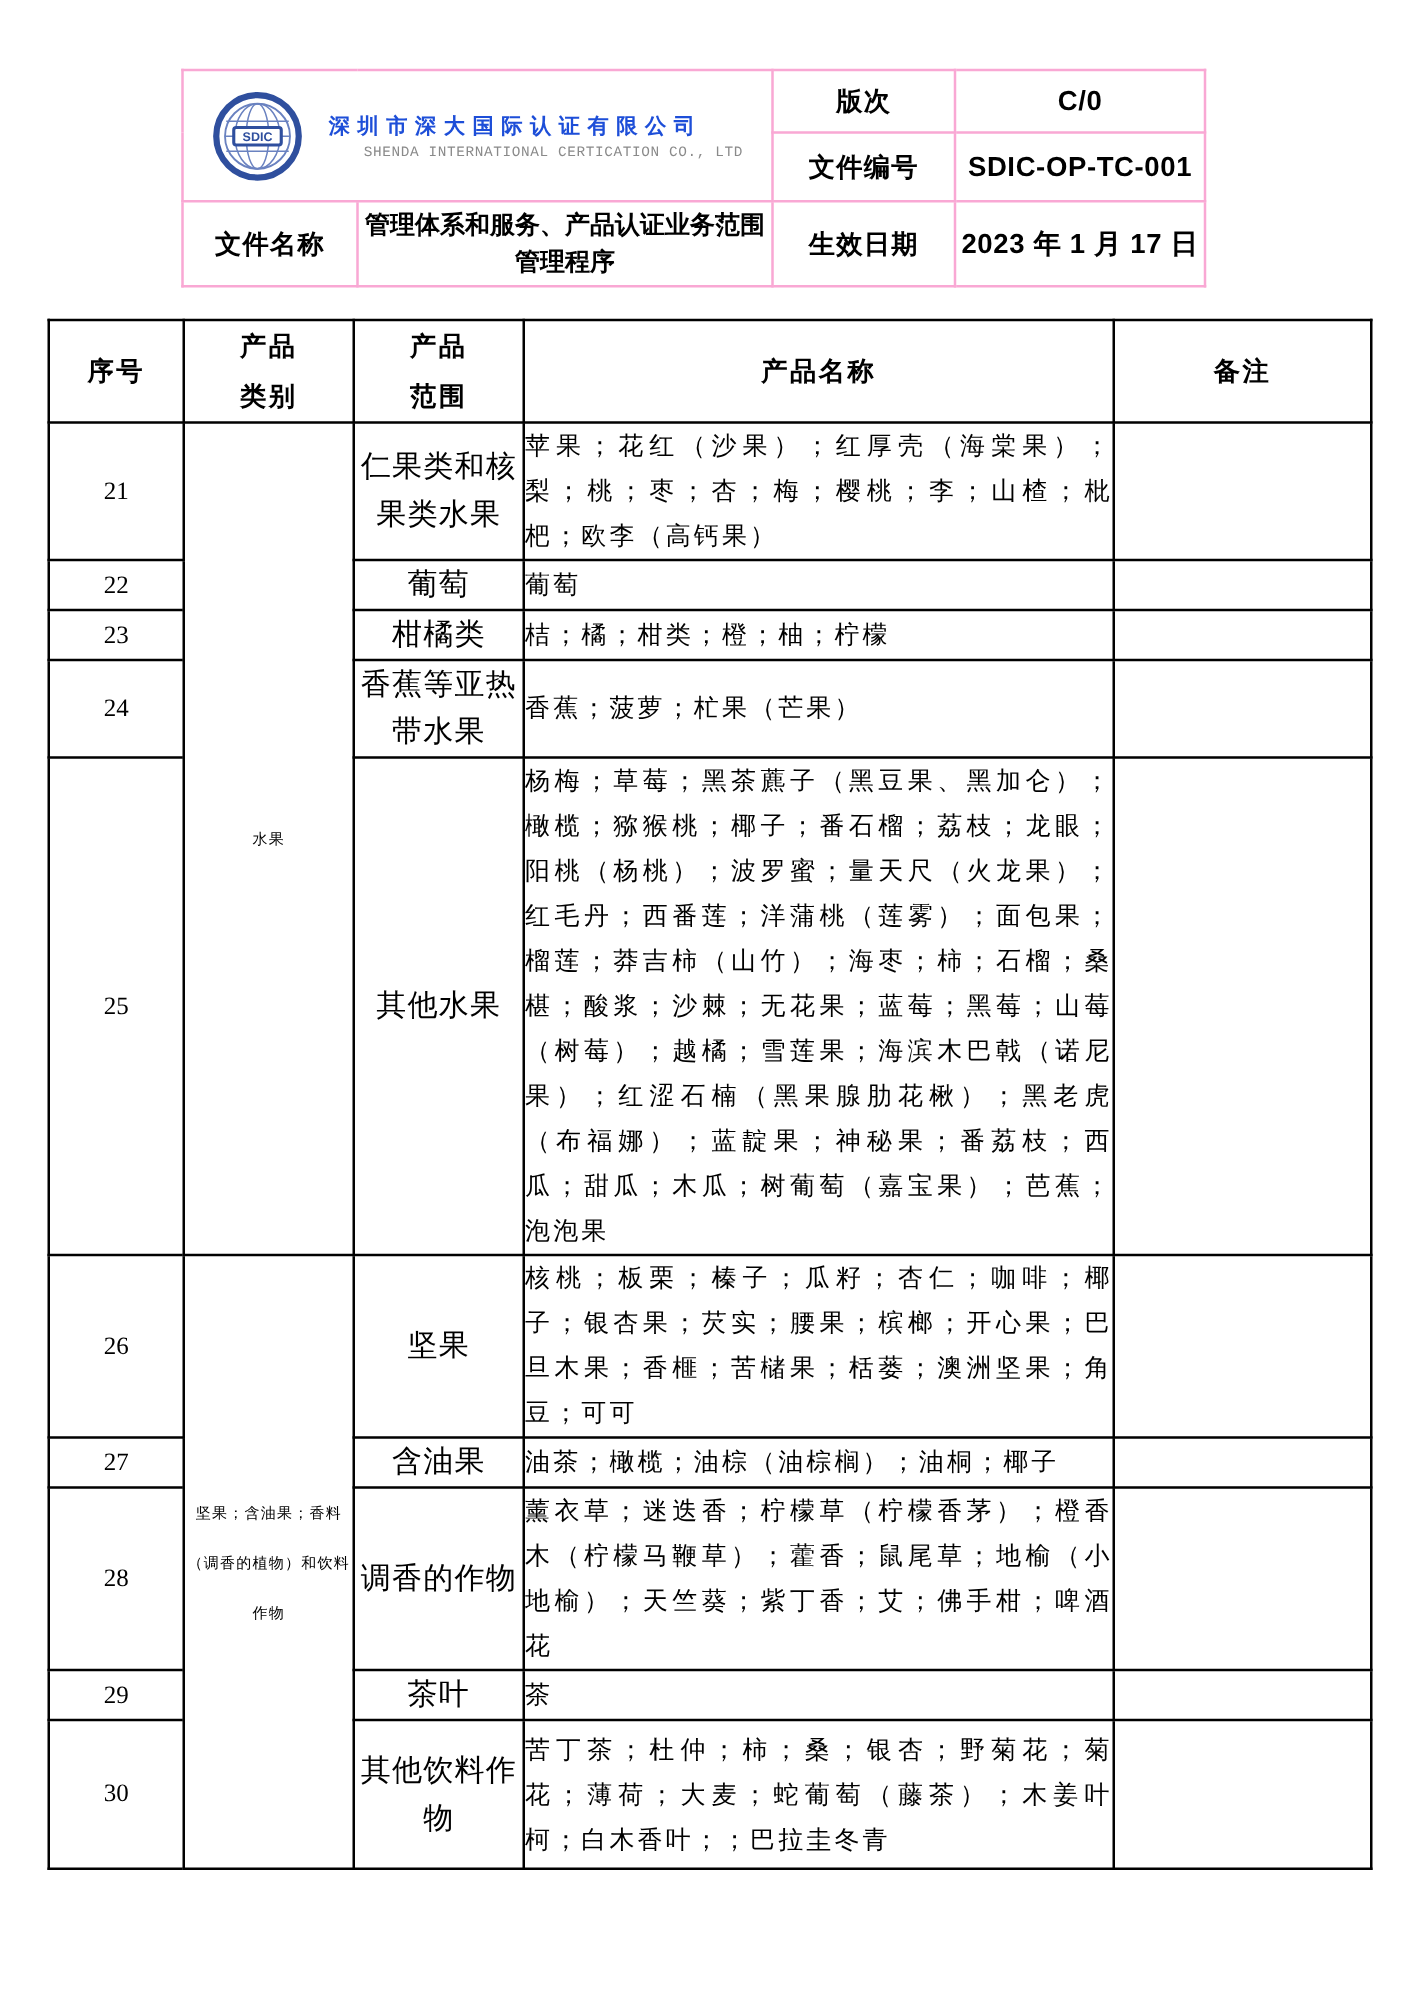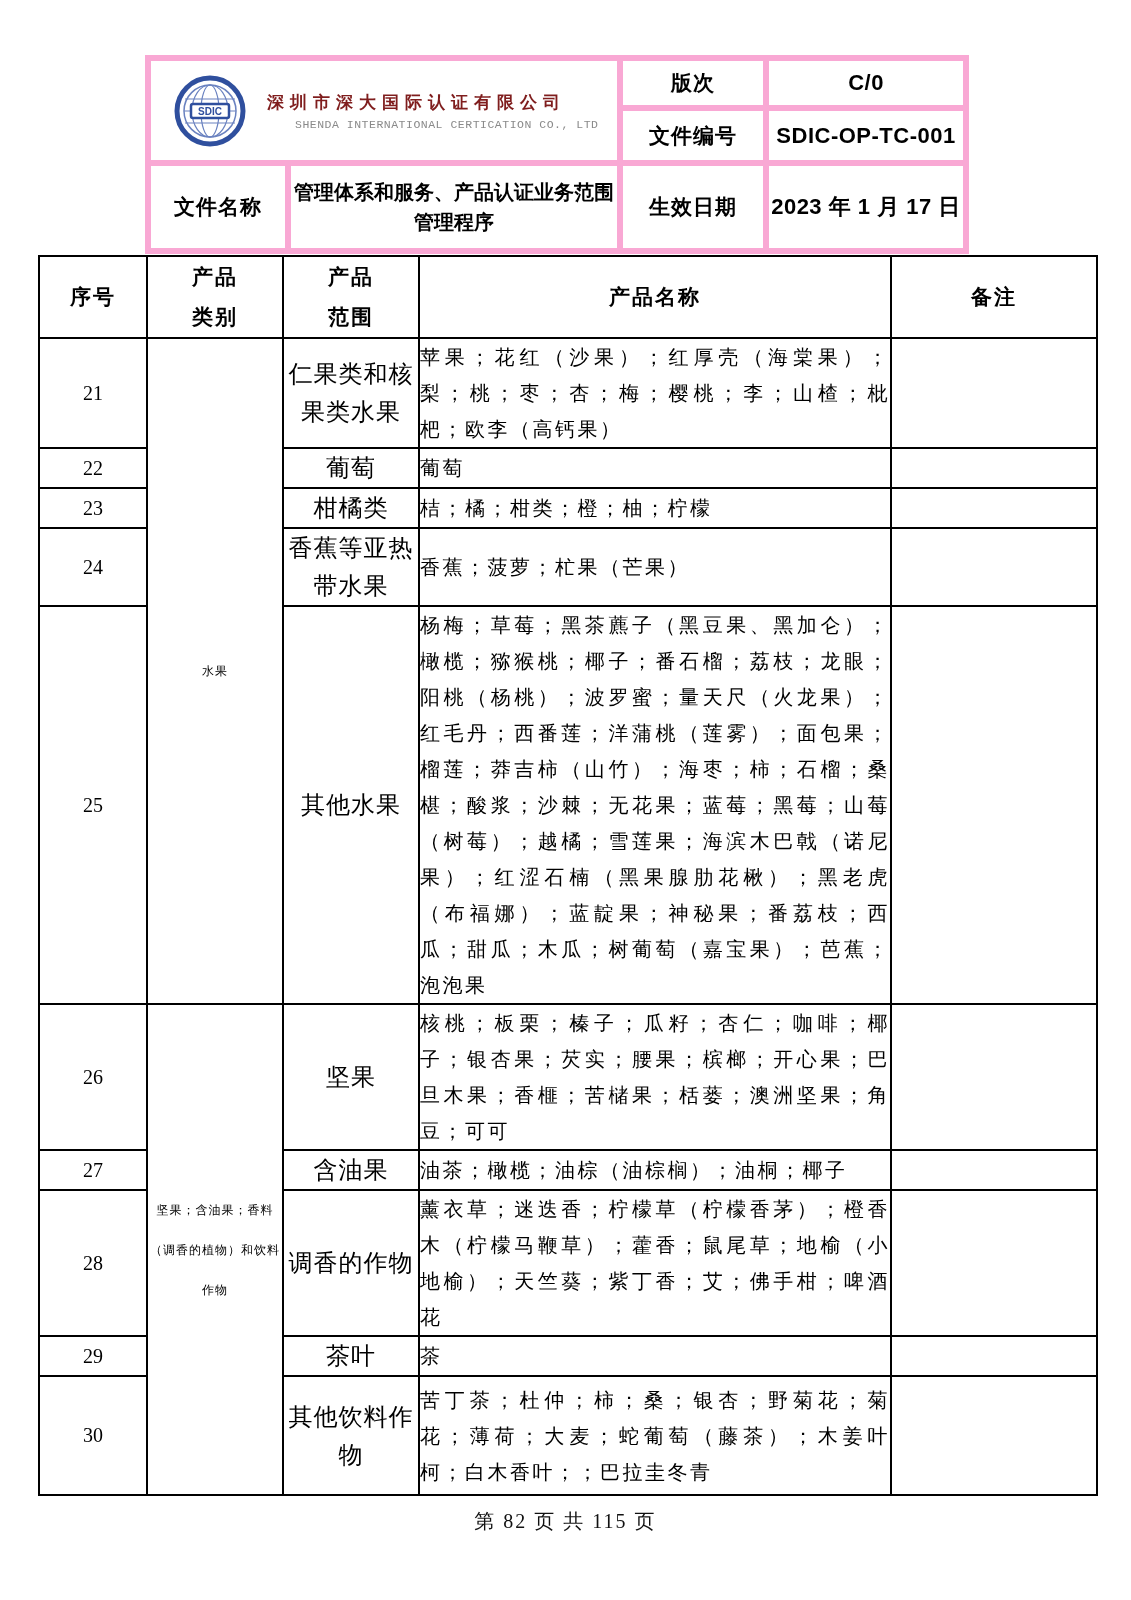--- a/index.html
+++ b/index.html
@@ -7,39 +7,39 @@
     position:relative; width:1131px; height:1600px; background:#fff;
     font-family:"Liberation Serif","DejaVu Serif",serif; color:#000;
     overflow:hidden;
   }
 
   
   table.hdr {
     position:absolute; left:145px; top:55px; width:818px;
     border-collapse:collapse; table-layout:fixed;
   }
-  table.hdr td { border:6px solid #f9a8d4; padding:0; }
+  table.hdr td { border:2px solid #f9a8d4; padding:0; }
   .hdr-label {
     font-family:"Liberation Sans","DejaVu Sans",sans-serif; font-weight:bold;
     font-size:21px; text-align:center; vertical-align:middle; letter-spacing:1px;
   }
   .hdr-value {
     font-family:"Liberation Sans","DejaVu Sans",sans-serif; font-weight:bold;
     font-size:22px; text-align:center; vertical-align:middle; letter-spacing:0.5px;
   }
   .hdr-docname {
     font-family:"Liberation Sans","DejaVu Sans",sans-serif; font-weight:bold;
     font-size:20px; text-align:center; vertical-align:middle;
     line-height:30px; padding:2px 10px;
   }
   .logo-cell { vertical-align:middle; }
   .logo-wrap { display:flex; align-items:center; gap:20px; padding-left:22px; }
   .company-names { display:flex; flex-direction:column; gap:4px; }
   .company-cn {
-    color:#7f1d1d; font-size:17px; font-weight:bold; letter-spacing:6px;
+    color:#1d4ed8; font-size:17px; font-weight:bold; letter-spacing:6px;
     font-family:"Liberation Sans","DejaVu Sans",sans-serif; white-space:nowrap;
   }
   .company-en {
     color:#8a8a8a; font-size:11.5px; letter-spacing:0.5px;
     font-family:"Liberation Mono","DejaVu Sans Mono",monospace; white-space:nowrap;margin-left:28px;
   }
 
   
   table.main {
     position:absolute; left:38px; top:255px; width:1058px;
@@ -105,21 +105,21 @@
           </div>
         </div>
       </td>
       <td class="hdr-label">版次</td>
       <td class="hdr-value">C/0</td>
     </tr>
     <tr style="height:55px">
       <td class="hdr-label">文件编号</td>
       <td class="hdr-value">SDIC-OP-TC-001</td>
     </tr>
-    <tr style="height:88px">
+    <tr style="height:68px">
       <td class="hdr-label">文件名称</td>
       <td class="hdr-docname">管理体系和服务、产品认证业务范围管理程序</td>
       <td class="hdr-label">生效日期</td>
       <td class="hdr-value">2023 年 1 月 17 日</td>
     </tr>
   </tbody>
     </table>
 
   <table class="main">
     <colgroup>
@@ -199,15 +199,14 @@
     </tr>
     <tr style="height:119px">
       <td class="no-cell">30</td>
       <td class="scope-cell">其他饮料作物</td>
       <td class="products-cell">苦丁茶；杜仲；柿；桑；银杏；野菊花；菊花；薄荷；大麦；蛇葡萄（藤茶）；木姜叶柯；白木香叶；；巴拉圭冬青</td>
       <td class="remark-cell"></td>
     </tr>
   </tbody>
     </table>
 
-  <div class="footer">第 82 页 共 115 页</div>
 
 </div>
 
 </body></html>

